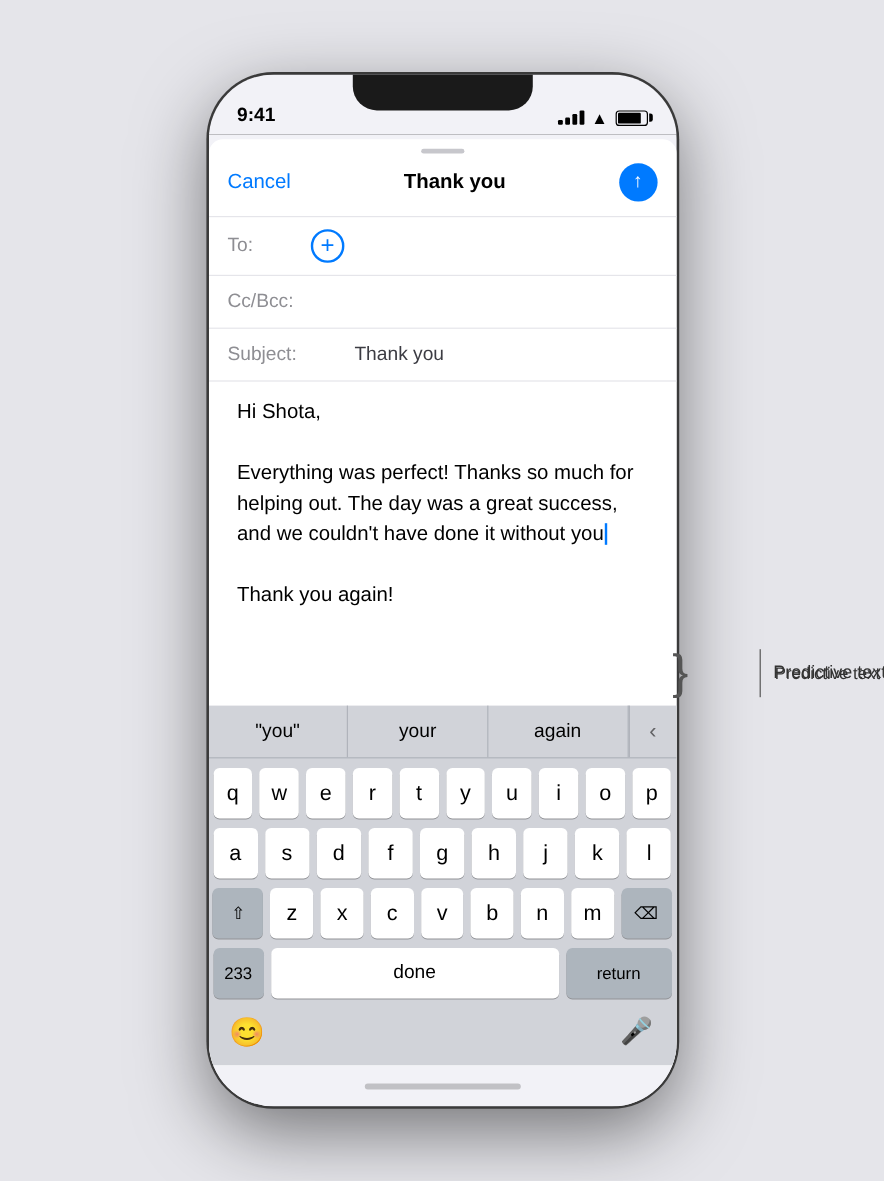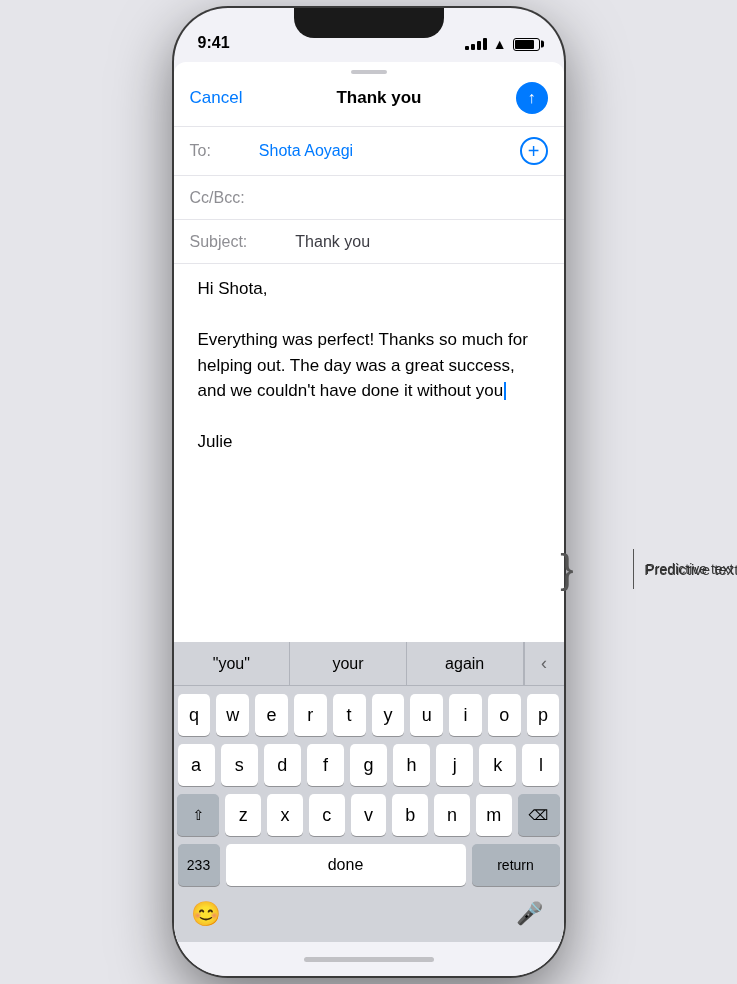--- a/index.html
+++ b/index.html
@@ -8,21 +8,21 @@
       display: flex;
       justify-content: center;
       align-items: center;
       min-height: 100vh;
       font-family: -apple-system, 'SF Pro Text', 'Helvetica Neue', sans-serif;
     }
 
     .phone-wrapper {
       position: relative;
       width: 390px;
-      height: 968px;
+      height: 860px;
       background: #1a1a1a;
       border-radius: 54px;
       box-shadow: 0 0 0 2px #3a3a3a, 0 20px 60px rgba(0,0,0,0.5);
       overflow: hidden;
       display: flex;
       flex-direction: column;
     }
 
     
     .status-bar {
@@ -431,42 +431,41 @@
         <div class="compose-header">
           <button class="cancel-btn">Cancel</button>
           <span class="compose-title">Thank you</span>
           <button class="send-btn">
             <span class="send-arrow">↑</span>
           </button>
         </div>
 
         <div class="field-row">
           <span class="field-label">To:</span>
-          <span class="field-value">Shota Aoyagi</span>
           <div class="add-btn">+</div>
         </div>
 
         <div class="field-row">
           <span class="field-label">Cc/Bcc:</span>
           <span class="field-value-gray"></span>
         </div>
 
         <div class="field-row">
           <span class="field-label">Subject:</span>
           <span class="field-value-gray">Thank you</span>
         </div>
 
         <div class="compose-body">
           <div>Hi Shota,</div>
           <br>
           <div>
             <span>Everything was perfect! Thanks so much for helping out. The day was a great success, and we couldn't have done it without you</span><span class="cursor-line"></span>
           </div>
           <br>
-          <div>Julie</div>
+          <div>Thank you again!</div>
         </div>
 
         <div class="keyboard-area">
 
           <div class="predictive-bar">
             <div class="predictive-word quoted">"you"</div>
             <div class="predictive-word">your</div>
             <div class="predictive-word">again</div>
             <div class="predictive-collapse">‹</div>
           </div>

